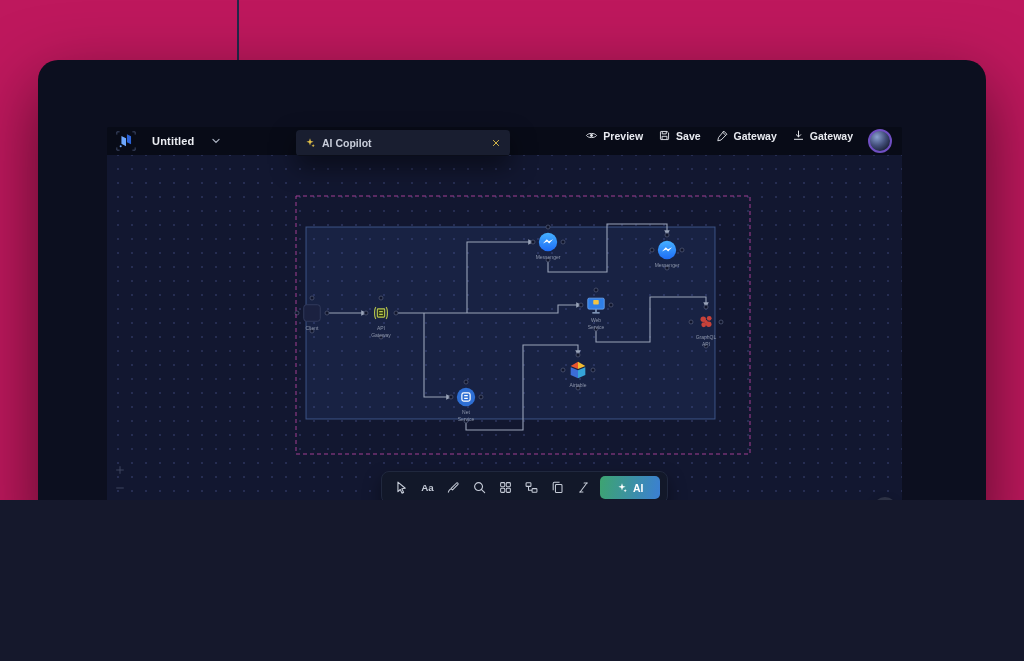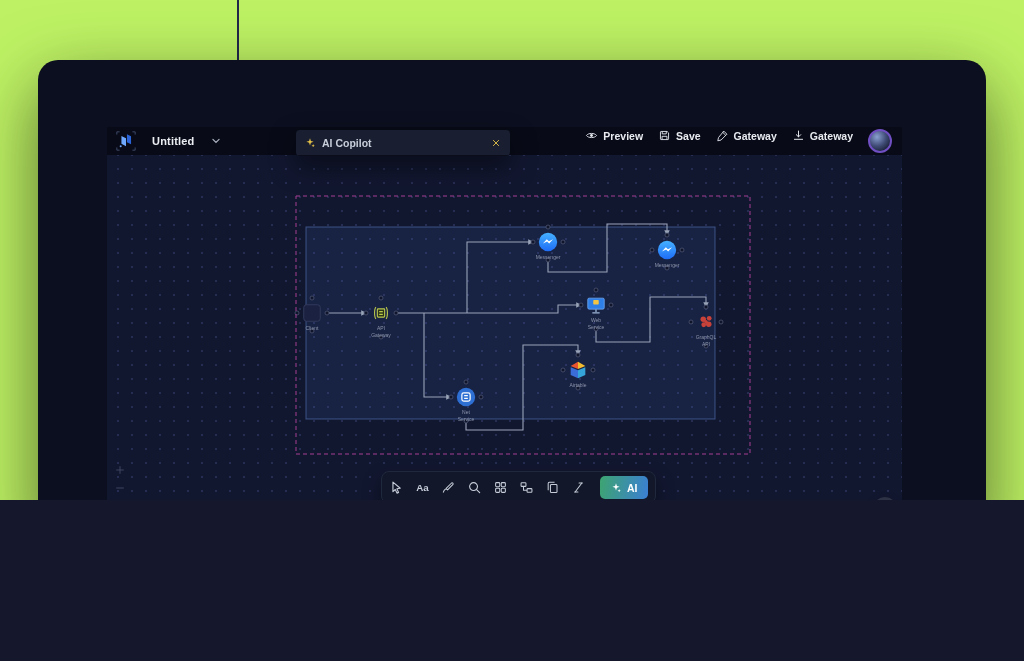--- a/index.html
+++ b/index.html
@@ -1,16 +1,16 @@
 <!DOCTYPE html>
 <html><head>
 <meta charset="utf-8">
 <style>
   html,body{margin:0;padding:0;background:#15182c;}
-  .stage{position:relative;width:1024px;height:500px;background:#bef264;overflow:hidden;
+  .stage{position:relative;width:1024px;height:500px;background:#be185d;overflow:hidden;
          font-family:"Liberation Sans",sans-serif;}
   .vline{position:absolute;left:237px;top:0;width:2px;height:661px;background:#23284a;}
   .card{position:absolute;left:38px;top:60px;width:948px;height:476px;background:#0c0f1f;
         border-radius:20px;box-shadow:0 25px 70px rgba(0,0,0,.55);}
 
   
   .topbar{position:absolute;left:107px;top:127px;width:795px;height:28px;background:#080b17;
           display:flex;align-items:center;z-index:5;border-radius:2px 2px 0 0;}
   .logo{width:22px;height:22px;margin-left:8px;display:inline-flex;}
   .doc-title{color:#eceef3;font-size:11px;font-weight:700;margin-left:15px;letter-spacing:.2px;}
@@ -41,24 +41,24 @@
   .copilot-close{margin-left:auto;width:14px;height:14px;color:#9aa1ae;background:none;border:none;
                  padding:0;display:inline-flex;}
   .copilot-body{background:#232529;padding:4px 10px 6px;}
   .prompt-label{font-size:7.5px;color:#8d9199;display:block;}
   .prompt-value{font-size:11px;font-weight:700;color:#f2f3f6;display:block;margin-top:1px;}
 
   
   .toolbar{position:absolute;left:381px;top:471px;height:31px;background:#121829;
            border:1px solid #20283e;border-radius:8px;display:flex;align-items:center;gap:2px;
            padding:0 7px;z-index:6;box-shadow:0 8px 18px rgba(0,0,0,.4);}
-  .tool-btn{width:24px;height:24px;display:flex;align-items:center;
+  .tool-btn{width:24px;height:24px;display:flex;align-items:center;justify-content:center;
             background:none;border:none;color:#c6ccd8;padding:0;}
   .t-ic{width:15px;height:15px;display:block;}
-  .ai-btn{height:23px;padding:0 10px;border-radius:5px;display:flex;align-items:center;gap:5px;
+  .ai-btn{height:23px;padding:0 16px;border-radius:5px;display:flex;align-items:center;gap:5px;
           color:#fff;font-size:10.5px;font-weight:700;border:none;margin-left:3px;}
   .ai-ic{width:12px;height:12px;display:block;}
 
   
   .zoomcol{position:absolute;left:112px;top:462px;display:flex;flex-direction:column;gap:2px;z-index:6;}
   .zoom-btn{width:16px;height:16px;color:#3e4662;background:none;border:none;padding:0;
             display:flex;align-items:center;justify-content:center;}
   .zoom-btn .z-ic{width:12px;height:12px;display:block;}
 
   .moon-btn{position:absolute;left:873px;top:497px;width:24px;height:24px;border-radius:50%;

